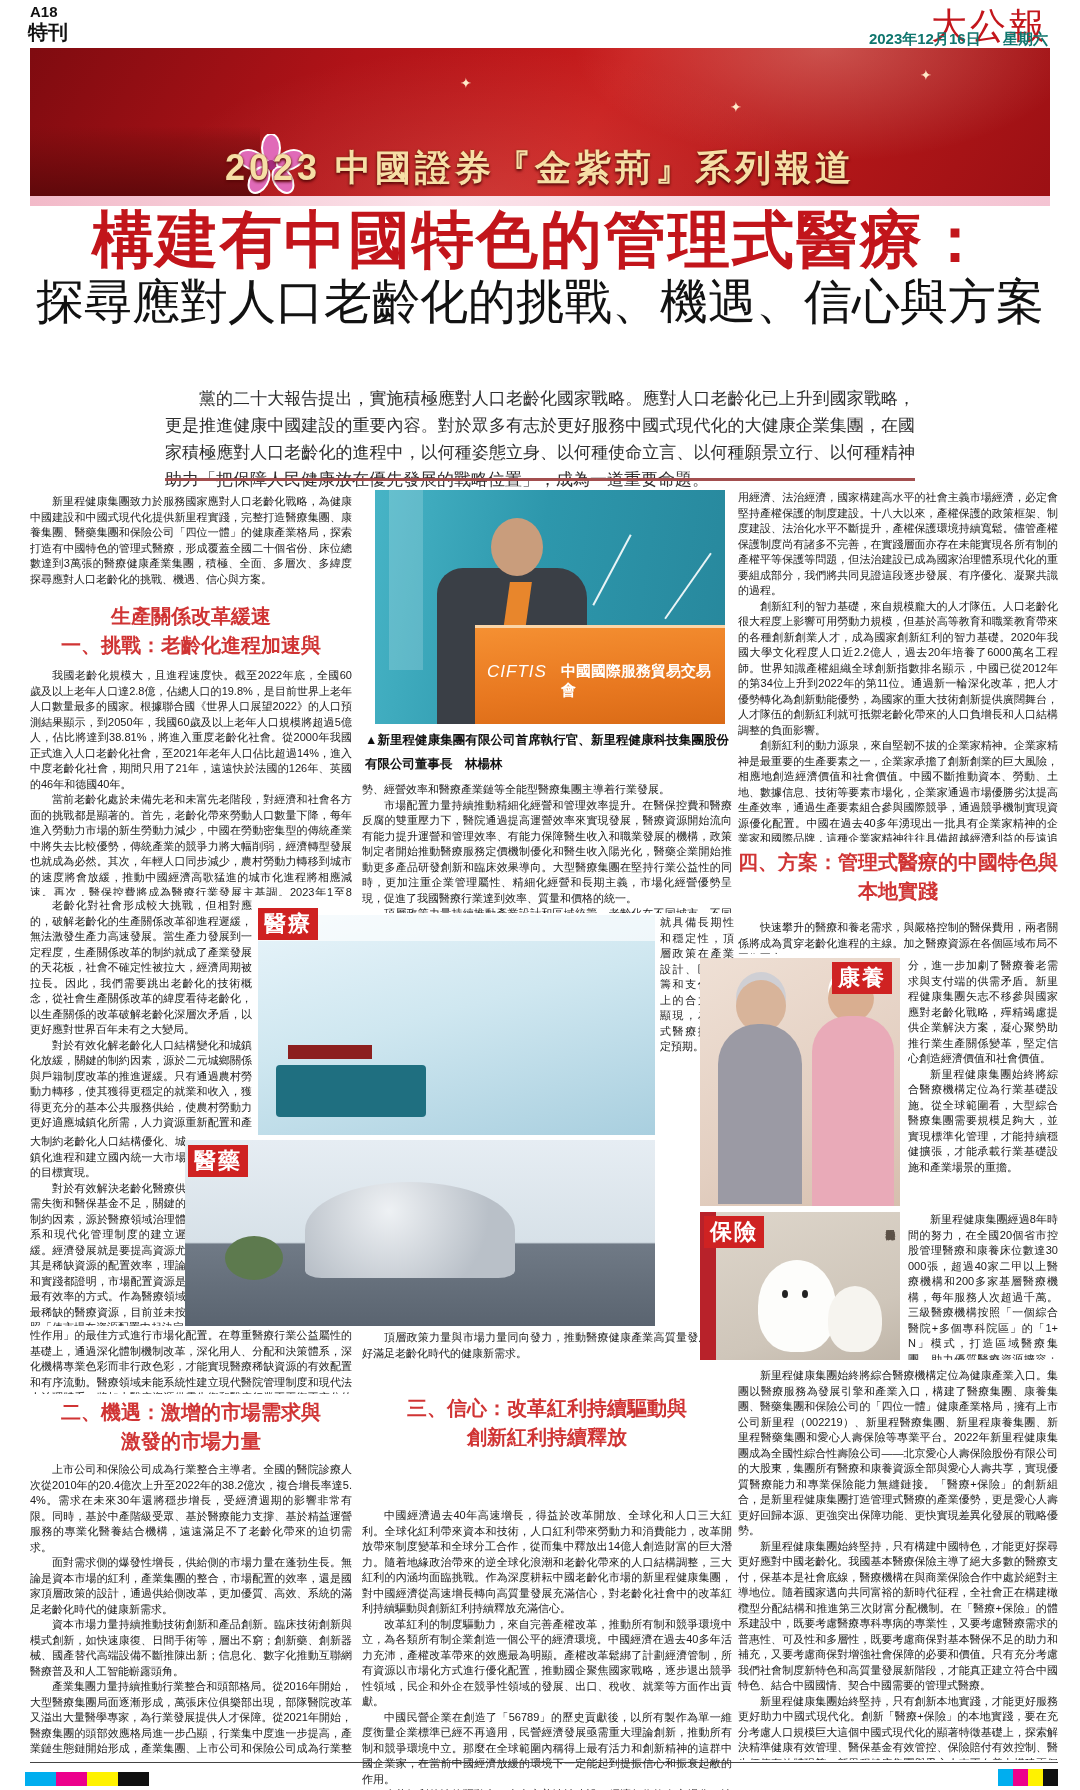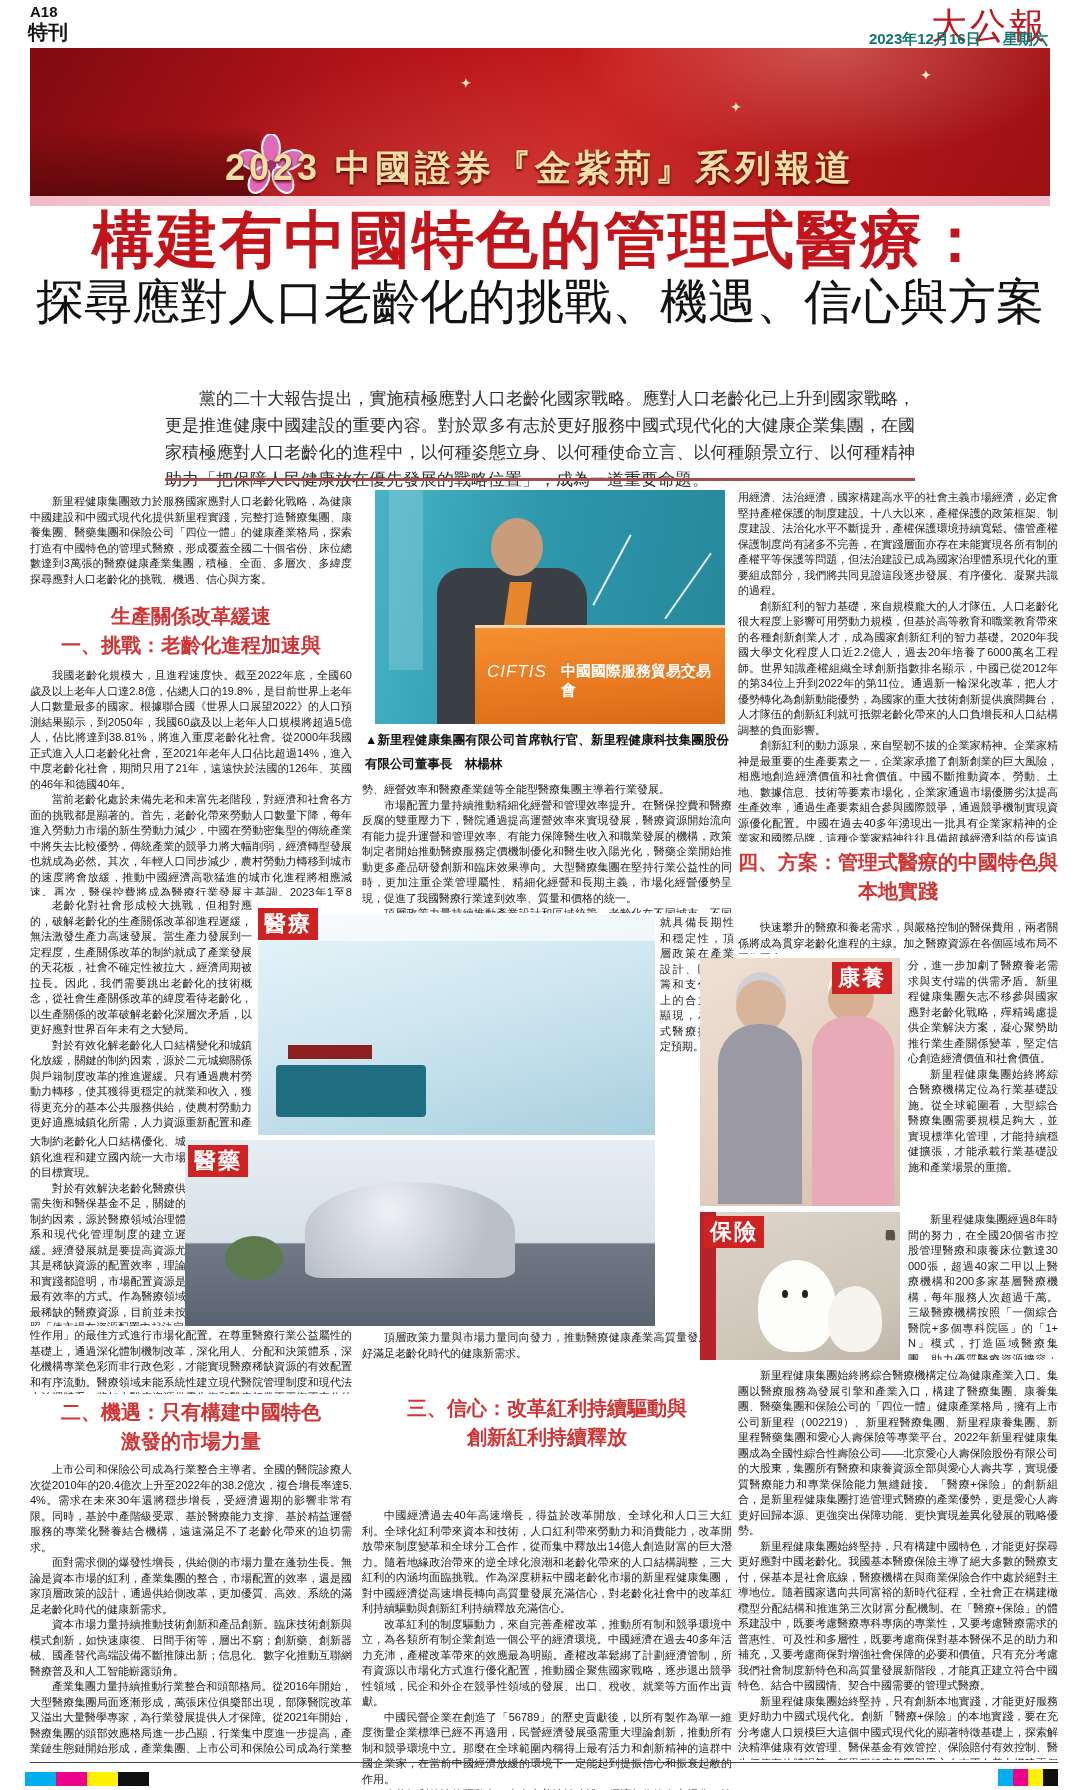--- a/index.html
+++ b/index.html
@@ -147,21 +147,21 @@
     <p>對於有效化解老齡化人口結構變化和城鎮化放緩，關鍵的制約因素，源於二元城鄉關係與戶籍制度改革的推進遲緩。只有通過農村勞動力轉移，使其獲得更穩定的就業和收入，獲得更充分的基本公共服務供給，使農村勞動力更好適應城鎮化所需，人力資源重新配置和產業結構升級才可持續。城鎮化不僅僅是土地的城鎮化，也是人的城鎮化，二元城鄉關係未能進一步改革，將極</p>
   </div>
   <div class="blk" style="left:30px;top:1134px;width:156px;height:192px;">
     <p class="cont">大制約老齡化人口結構優化、城鎮化進程和建立國內統一大市場的目標實現。</p>
     <p>對於有效解決老齡化醫療供需失衡和醫保基金不足，關鍵的制約因素，源於醫療領域治理體系和現代化管理制度的建立遲緩。經濟發展就是要提高資源尤其是稀缺資源的配置效率，理論和實踐都證明，市場配置資源是最有效率的方式。作為醫療領域最稀缺的醫療資源，目前並未按照「使市場在資源配置中起決定</p>
   </div>
   <div class="blk" style="left:30px;top:1328px;width:322px;height:66px;">
     <p class="cont">性作用」的最佳方式進行市場化配置。在尊重醫療行業公益屬性的基礎上，通過深化體制機制改革，深化用人、分配和決策體系，深化機構專業色彩而非行政色彩，才能實現醫療稀缺資源的有效配置和有序流動。醫療領域未能系統性建立現代醫院管理制度和現代法人治理體系，將加大醫療資源供需失衡和醫療行業不平衡不充分的矛盾。</p>
   </div>
   <div class="shead" style="left:30px;top:1398px;width:322px;">
-    <div>二、機遇：只有構建中國特色</div>
+    <div>二、機遇：激增的市場需求與</div>
     <div>激發的市場力量</div>
   </div>
   <div class="blk" style="left:30px;top:1462px;width:322px;height:296px;">
     <p>上市公司和保險公司成為行業整合主導者。全國的醫院診療人次從2010年的20.4億次上升至2022年的38.2億次，複合增長率達5.4%。需求在未來30年還將穩步增長，受經濟週期的影響非常有限。同時，基於中產階級受眾、基於醫療能力支撐、基於精益運營服務的專業化醫養結合機構，遠遠滿足不了老齡化帶來的迫切需求。</p>
     <p>面對需求側的爆發性增長，供給側的市場力量在蓬勃生長。無論是資本市場的紅利，產業集團的整合，市場配置的效率，還是國家頂層政策的設計，通過供給側改革，更加優質、高效、系統的滿足老齡化時代的健康新需求。</p>
     <p>資本市場力量持續推動技術創新和產品創新。臨床技術創新與模式創新，如快速康復、日間手術等，層出不窮；創新藥、創新器械、國產替代高端設備不斷推陳出新；信息化、數字化推動互聯網醫療普及和人工智能嶄露頭角。</p>
     <p>產業集團力量持續推動行業整合和頭部格局。從2016年開始，大型醫療集團局面逐漸形成，萬張床位俱樂部出現，部隊醫院改革又溢出大量醫學專家，為行業發展提供人才保障。從2021年開始，醫療集團的頭部效應格局進一步凸顯，行業集中度進一步提高，產業鏈生態鏈開始形成，產業集團、上市公司和保險公司成為行業整合主導者，幾萬張床位和百億市值上市公司不斷湧現。同時，中小醫療機構發展空間受到擠壓，行業併購整合加速，資金、資源、政策和人才都將向頭部醫療集團集中，具備規模優</p>
   </div>
 
   <div class="photo ph-speaker" style="left:375px;top:490px;width:350px;height:234px;">

